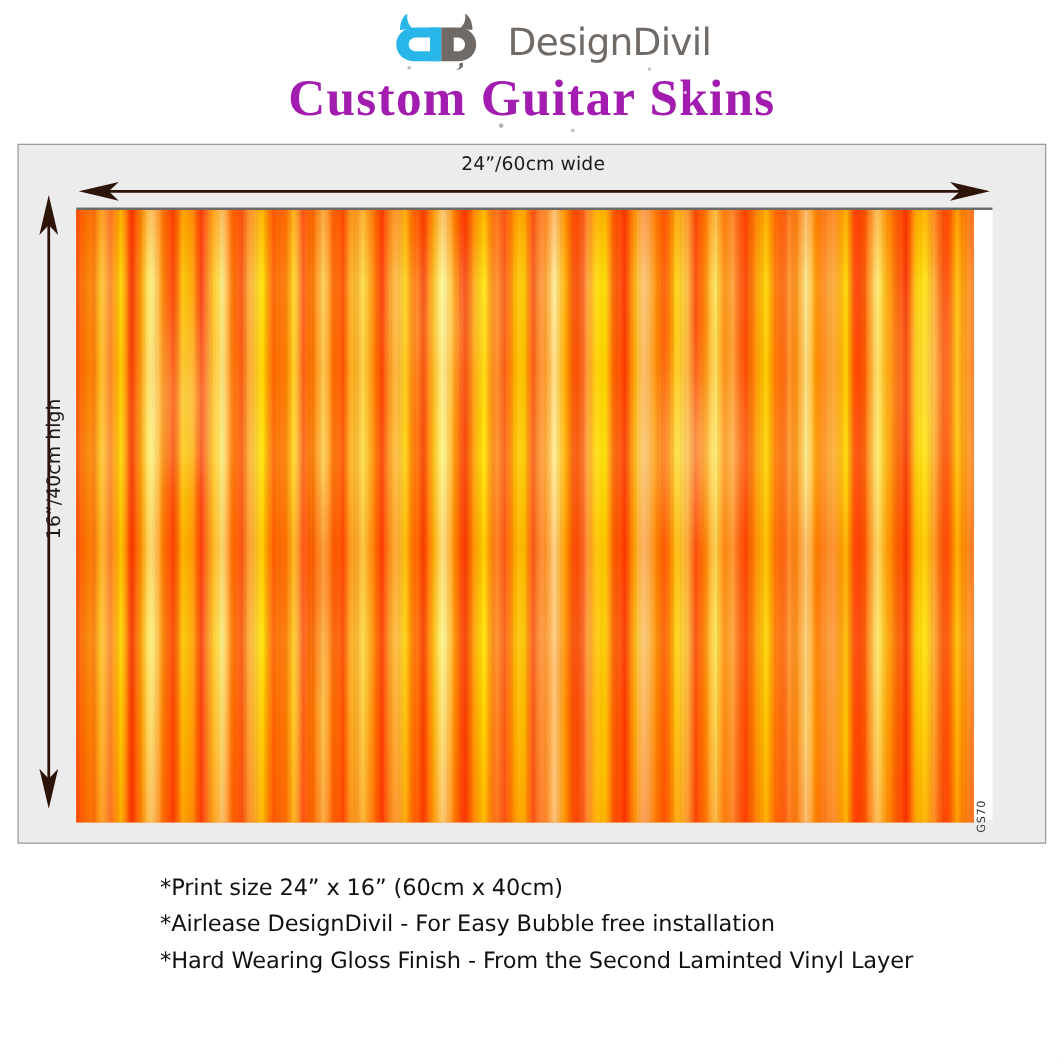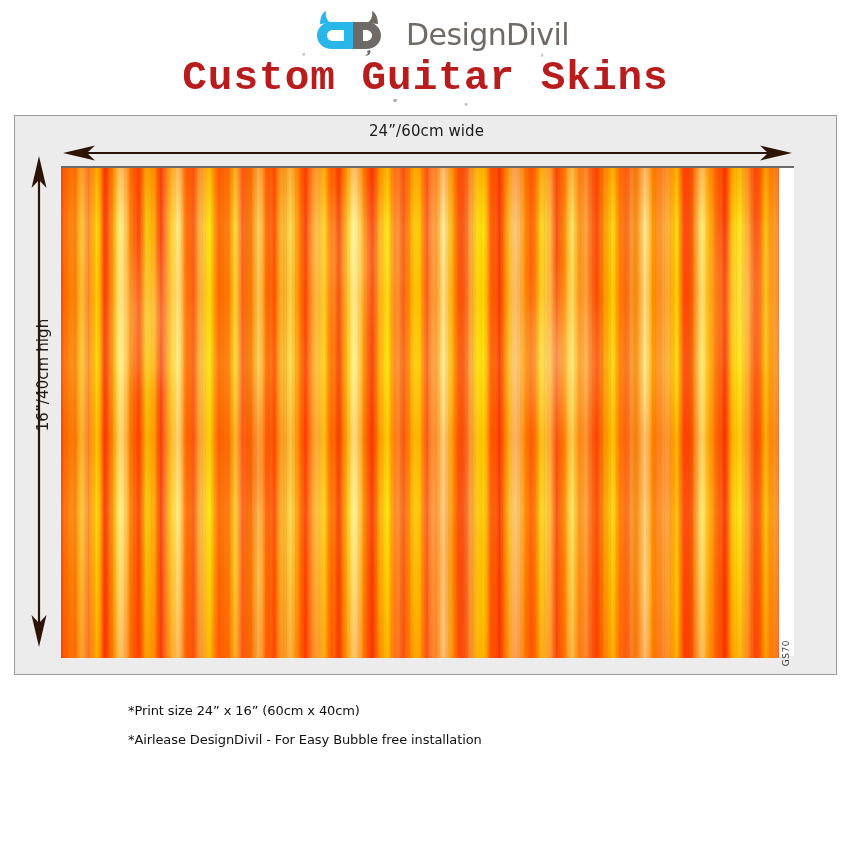--- a/index.html
+++ b/index.html
@@ -56,24 +56,24 @@
   #tagline-row {
     position: absolute;
     top: 50px; left: 0;
     width: 851px;
     height: 56px;
     display: flex;
     align-items: center;
     justify-content: center;
   }
   #tagline {
-    font-family: Liberation Mono, monospace;
+    font-family: Liberation Serif, serif;
     font-weight: 700;
     font-size: 41px;
-    color: #b91c1c;
+    color: #a21caf;
     letter-spacing: 1px;
     line-height: 1;
     white-space: nowrap;
     position: relative;
   }
   
   #tagline::after {
     content: "";
     position: absolute;
     left: -10px; top: -6px;
@@ -290,21 +290,21 @@
 
   
   #features {
     position: absolute;
     left: 128px;
     top: 696px;
     width: 700px;
   }
   .feature-line {
     font-family: "DejaVu Sans", sans-serif;
-    font-size: 13px;
+    font-size: 18px;
     color: #111111;
     line-height: 29px;
     white-space: nowrap;
     letter-spacing: -0.1px;
   }
 </style>
 </head>
 <body>
 
 <div id="header">
@@ -372,13 +372,14 @@
       <div class="fire-layer" id="fire-grain"></div>
       <div class="fire-layer" id="fire-shade"></div>
     </div>
     <div id="product-code">GS70</div>
   </div>
 </div>
 
 <div id="features">
   <div class="feature-line">*Print size 24” x 16” (60cm x 40cm)</div>
   <div class="feature-line">*Airlease DesignDivil - For Easy Bubble free installation</div>
+  <div class="feature-line">*Hard Wearing Gloss Finish - From the Second Laminted Vinyl Layer</div>
 </div>
 
 </body></html>

